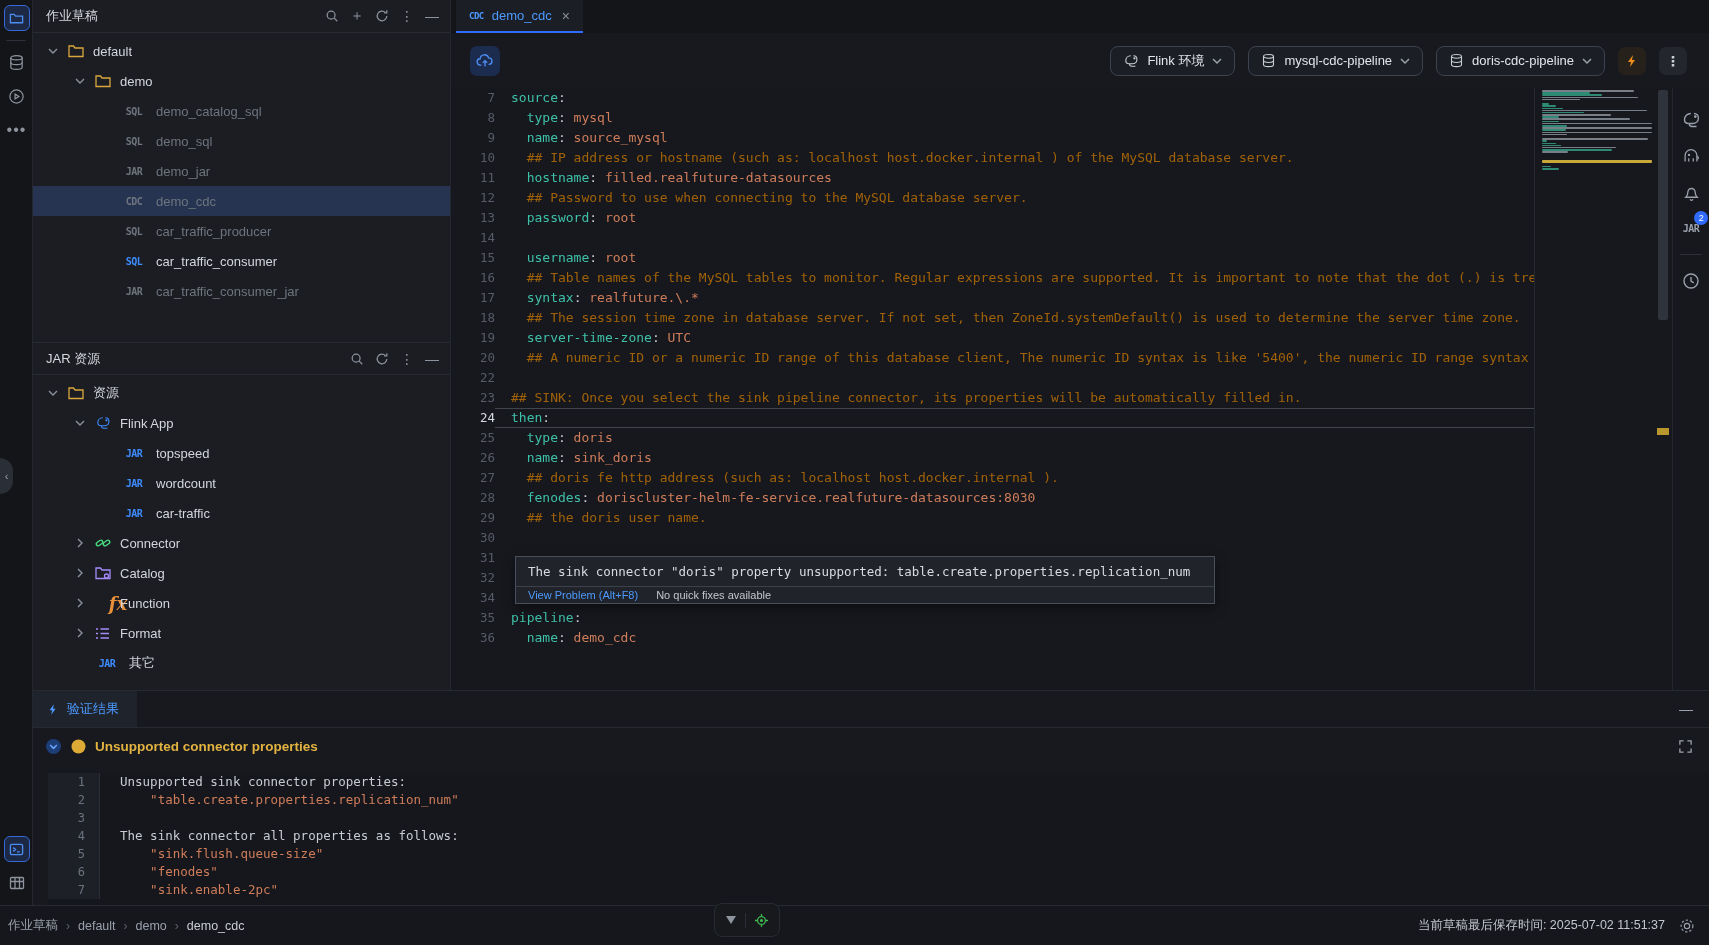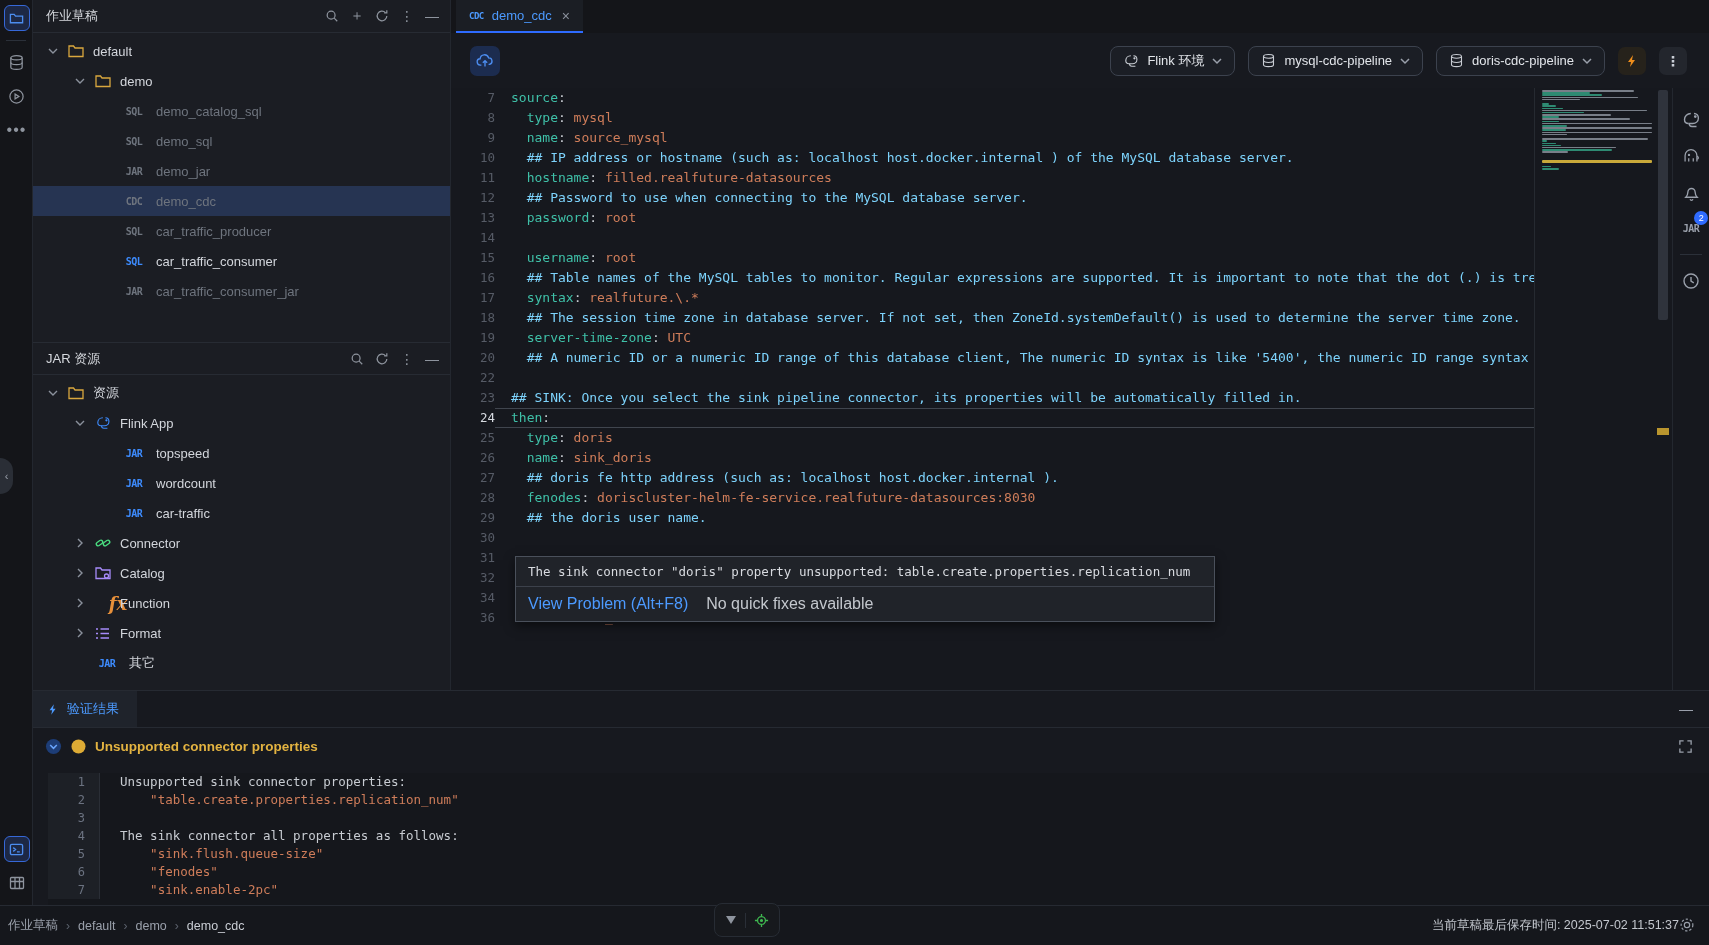--- a/index.html
+++ b/index.html
@@ -53,27 +53,27 @@
   #more-btn { background:#23262d; color:#c9ced6; font-weight:bold; font-size:14px; }
 
   
   #code-area { position:absolute; left:0; top:88px; width:1084px; height:602px; overflow:hidden; border-right:1px solid #262a31; }
   .crow { display:flex; height:20px; line-height:20px; font-family:"DejaVu Sans Mono",monospace; font-size:13px; }
   .gut { width:44px; text-align:right; color:#565b66; font-size:12.5px; flex:none; }
   .crow.cur .gut { color:#d7dbe1; }
   .ctext { flex:1; padding-left:16px; white-space:pre; overflow:hidden; }
   .crow.cur .ctext { border-top:1px solid #40454e; border-bottom:1px solid #40454e; line-height:18px; }
   .tk-pln { color:#c8ccd2; } .tk-key { color:#3fc0a8; } .tk-val { color:#cf7d5a; }
-  .tk-com { color:#7dd3fc; } .tk-num { color:#98c379; }
+  .tk-com { color:#a16207; } .tk-num { color:#98c379; }
   .tk-keyhl { color:#49c7b8; background:#274b66; text-decoration:underline; text-decoration-style:wavy; text-decoration-color:#d4b12e; text-underline-offset:3px; text-decoration-thickness:1px; }
 
   
   #hover-tooltip { position:absolute; left:64px; top:468px; width:700px; background:#202329; border:1px solid #4a505b; box-shadow:0 4px 10px rgba(0,0,0,.5); z-index:5; }
   #tt-msg { font-family:"DejaVu Sans Mono",monospace; font-size:12.5px; color:#d8dbe0; padding:7px 12px; white-space:nowrap; overflow:hidden; }
-  #tt-row2 { border-top:1px solid #3c414b; display:flex; align-items:flex-start; gap:18px; padding:8px 12px; font-size:16px; }
+  #tt-row2 { border-top:1px solid #3c414b; display:flex; align-items:flex-start; gap:18px; padding:2px 12px; font-size:11px; }
   #tt-action { color:#4c9aff; }
   #tt-hint { color:#c3c7cd; }
 
   
   #minimap { position:absolute; left:1091px; top:90px; width:113px; }
   .mmbar { height:1.6px; margin-bottom:0.6px; border-radius:1px; }
   .mm-g { background:#787e88; } .mm-t { background:#2e8a72; } .mm-y { background:#c9a93a; height:3px; }
   #vscroll { position:absolute; left:1206px; top:88px; width:12px; height:602px; }
   #vthumb { position:absolute; left:1px; top:2px; width:10px; height:230px; background:#454b55; opacity:.55; border-radius:2px; }
   #vmark { position:absolute; left:0; top:340px; width:12px; height:7px; background:#b9952e; }
@@ -95,21 +95,21 @@
   .rrow { display:flex; height:18px; line-height:18px; font-family:"DejaVu Sans Mono",monospace; font-size:12.5px; flex:none; }
   .rgut { width:52px; text-align:right; padding-right:14px; color:#6b7280; background:#1d2026; border-right:1px solid #2a2e36; flex:none; font-size:12px; }
   .rtext { padding-left:20px; white-space:pre; color:#d4d7dc; }
   .tk-str { color:#cf7d5a; }
 
   
   #status-bar { position:absolute; left:0; top:905px; width:1709px; height:40px; background:#15171c; border-top:1px solid #262a32; display:flex; align-items:center; padding:0 14px 0 8px; font-size:12.5px; color:#9aa0ab; }
   #crumbs { display:flex; align-items:center; gap:8px; }
   .crumb-sep { color:#5b616c; font-size:12px; }
   .crumb:last-child { color:#c9cdd4; }
-  #status-right { margin-left:auto; display:flex; gap:0; color:#c2c6cd; }
+  #status-right { margin-left:auto; display:flex; align-items:center; gap:14px; color:#c2c6cd; }
   #float-pill { position:absolute; left:714px; top:903px; width:66px; height:34px; background:#17191d; border:1px solid #272c34; border-radius:8px; display:flex; align-items:center; justify-content:center; gap:8px; z-index:6; }
   .pill-div { width:1px; height:15px; background:#2a2f37; }
 </style>
 </head>
 <body>
 
 <div id="activity-bar">
   <div class="act-icon" style="height:36px">
     <span class="act-box active">
       <svg width="15" height="15" viewBox="0 0 16 16" fill="none" stroke="currentColor" stroke-width="1.4">
@@ -588,20 +588,24 @@
           <span class="gut">31</span>
           <span class="ctext"></span>
         </div>
         <div class="crow">
           <span class="gut">32</span>
           <span class="ctext"></span>
         </div>
         <div class="crow">
           <span class="gut">34</span>
           <span class="ctext"></span>
+        </div>
+        <div class="crow">
+          <span class="gut">35</span>
+          <span class="ctext"><span class="tk-key">pipeline</span><span class="tk-pln">:</span></span>
         </div>
         <div class="crow">
           <span class="gut">36</span>
           <span class="ctext"><span class="tk-pln">  </span><span class="tk-key">name</span><span class="tk-pln">:</span><span class="tk-val"> demo_cdc</span></span>
         </div>
       </div>
     <div id="hover-tooltip">
       <div id="tt-msg">The sink connector "doris" property unsupported: table.create.properties.replication_num</div>
       <div id="tt-row2">
         <span id="tt-action">View Problem (Alt+F8)</span>

